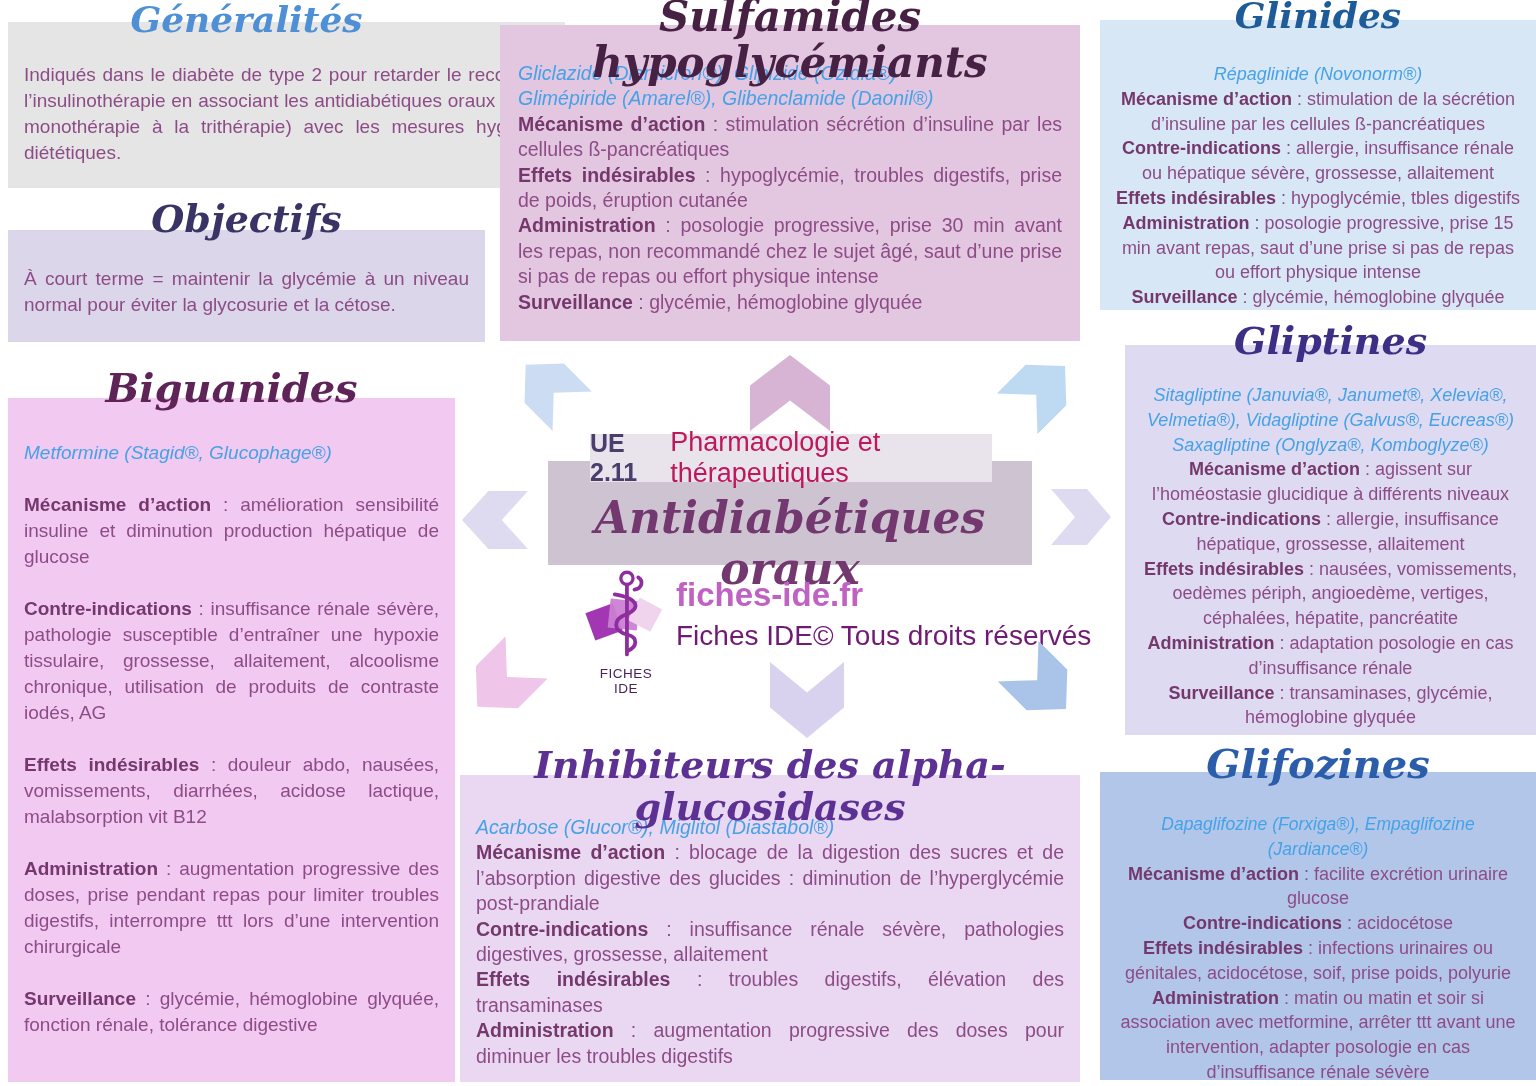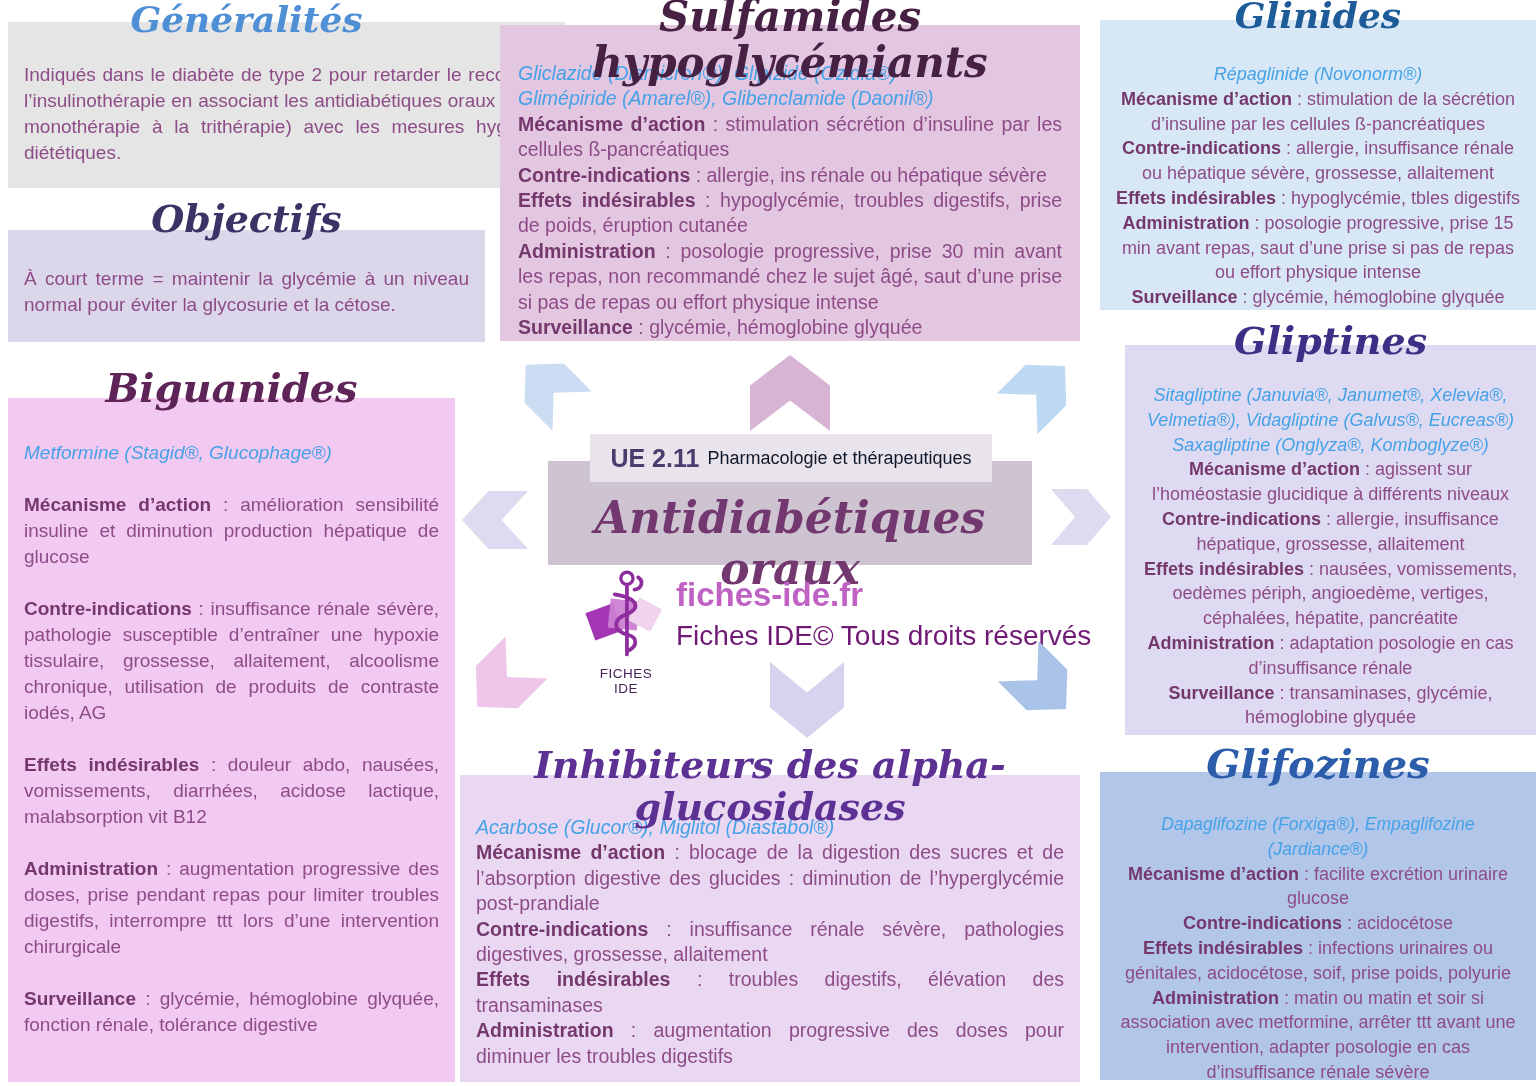--- a/index.html
+++ b/index.html
@@ -34,21 +34,21 @@
   .fs-left{font-size:19px;line-height:26px;}
   .fs-center{font-size:19.5px;line-height:25.4px;}
   .fs-right{font-size:18px;line-height:24.8px;text-align:center;}
   .sp{margin-bottom:26px;}
   .drugs-small{font-size:17.5px;}
   
   .main-title-box{position:absolute;left:548px;top:461px;width:484px;height:104px;background:#cec4d1;}
   .ue-box{position:absolute;left:590px;top:434px;width:402px;height:48px;background:#e9e4eb;
           display:flex;align-items:center;justify-content:center;gap:8px;}
   .ue-code{font-weight:bold;font-size:25px;color:#4b3d6e;}
-  .ue-label{font-size:18px;color:#0f172a;}
+  .ue-label{font-size:27px;color:#be185d;}
   .main-title{position:absolute;left:548px;width:484px;top:492px;margin:0;text-align:center;
           font-family:"DejaVu Serif",serif;font-style:italic;font-weight:bold;
           font-size:44px;color:#73386f;}
   
   .logo{position:absolute;left:578px;top:568px;width:96px;text-align:center;}
   .logo-caption{font-size:13.5px;line-height:15px;color:#47235a;letter-spacing:.5px;}
   .site-url{position:absolute;left:676px;top:576px;font-size:33px;font-weight:bold;color:#c062c4;}
   .copyright{position:absolute;left:676px;top:620px;font-size:28px;color:#701a75;}
   
   .chev{position:absolute;clip-path:polygon(50% 0,100% 40%,100% 100%,50% 60%,0 100%,0 40%);}
@@ -83,21 +83,20 @@
     <p class="para fs-left sp"><b>Effets indésirables</b><span> : douleur abdo, nausées, vomissements, diarrhées, acidose lactique, malabsorption vit B12</span></p>
     <p class="para fs-left sp"><b>Administration</b><span> : augmentation progressive des doses, prise pendant repas pour limiter troubles digestifs, interrompre ttt lors d’une intervention chirurgicale</span></p>
     <p class="para fs-left"><b>Surveillance</b><span> : glycémie, hémoglobine glyquée, fonction rénale, tolérance digestive</span></p>
   </div>
   <h2 class="script t-biguanides">Biguanides</h2>
 
   <div class="box b-sulfamides">
     <p class="drugs fs-center">Gliclazide (Diamicron®), Glipizide (Ozidia®)</p>
     <p class="drugs fs-center">Glimépiride (Amarel®), Glibenclamide (Daonil®)</p>
     <p class="para fs-center"><b>Mécanisme d’action</b><span> : stimulation sécrétion d’insuline par les cellules ß-pancréatiques</span></p>
-    <p class="para fs-center"><b>Contre-indications</b><span> : allergie, ins rénale ou hépatique sévère</span></p>
     <p class="para fs-center"><b>Effets indésirables</b><span> : hypoglycémie, troubles digestifs, prise de poids, éruption cutanée</span></p>
     <p class="para fs-center"><b>Administration</b><span> : posologie progressive, prise 30 min avant les repas, non recommandé chez le sujet âgé, saut d’une prise si pas de repas ou effort physique intense</span></p>
     <p class="para fs-center"><b>Surveillance</b><span> : glycémie, hémoglobine glyquée</span></p>
   </div>
   <h2 class="script t-sulfamides">Sulfamides hypoglycémiants</h2>
 
   <div class="box b-glinides">
     <p class="drugs fs-right">Répaglinide (Novonorm®)</p>
     <p class="para fs-right"><b>Mécanisme d’action</b><span> : stimulation de la sécrétion d’insuline par les cellules ß-pancréatiques</span></p>
     <p class="para fs-right"><b>Contre-indications</b><span> : allergie, insuffisance rénale ou hépatique sévère, grossesse, allaitement</span></p>

